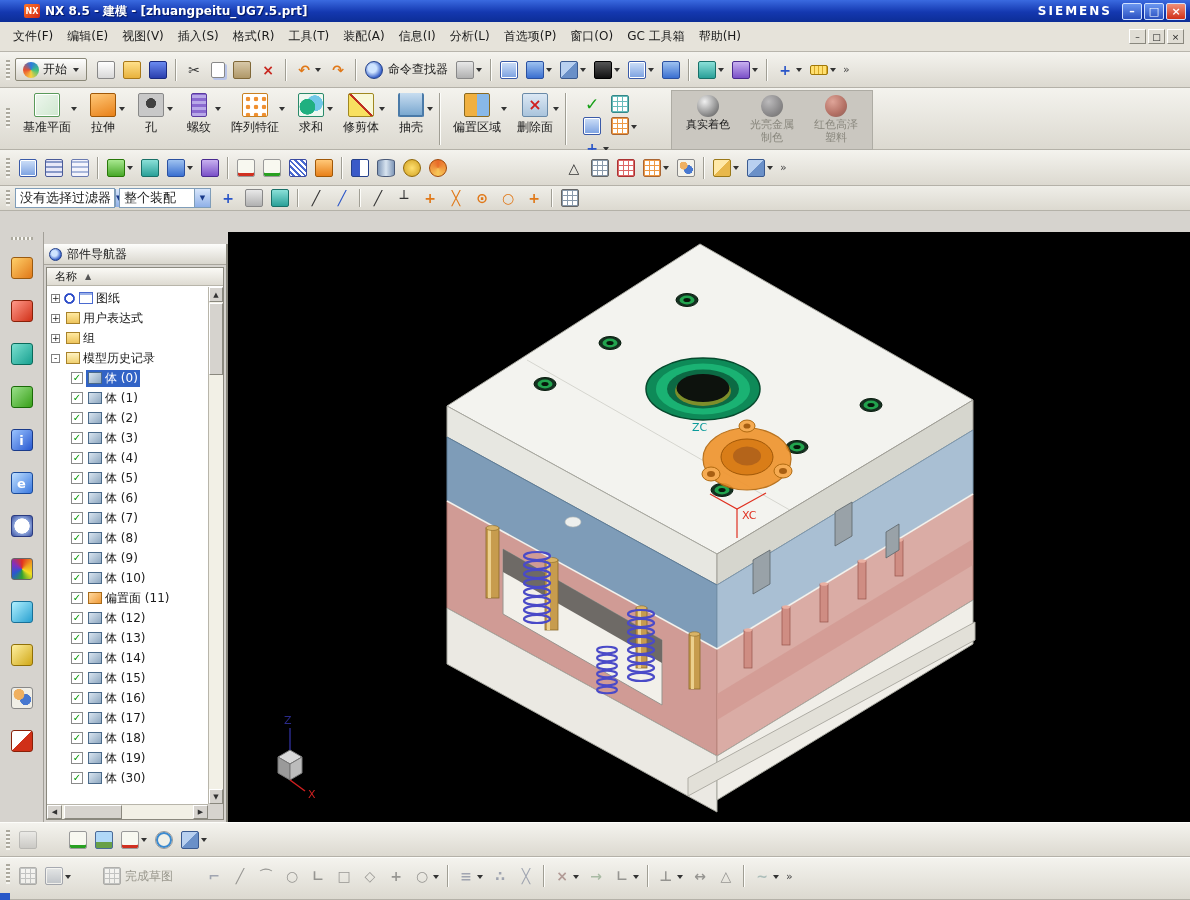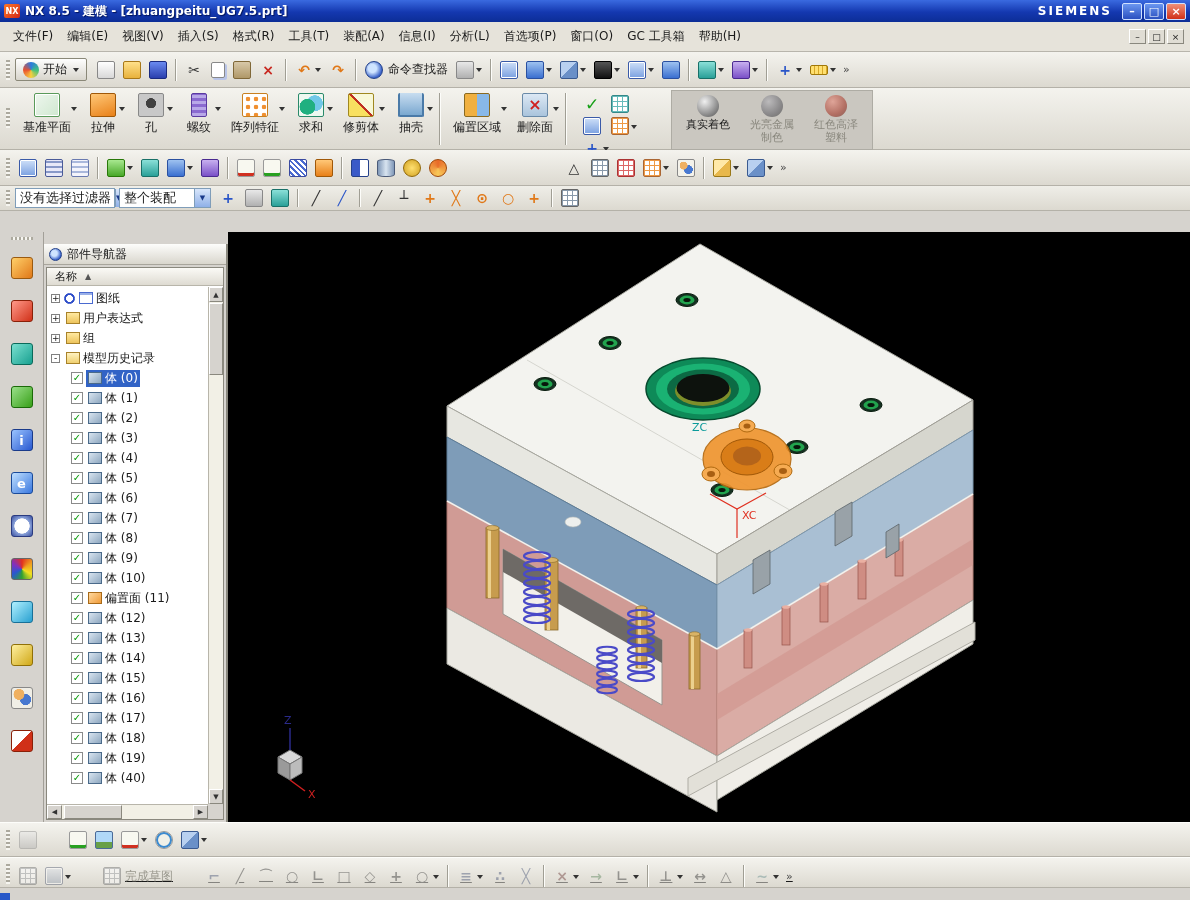--- a/index.html
+++ b/index.html
@@ -2,21 +2,21 @@
 <html><head>
 <meta charset="utf-8">
 <style>
   *{margin:0;padding:0;box-sizing:border-box;}
   html,body{width:1190px;height:900px;overflow:hidden;}
   body{font-family:"DejaVu Sans","Liberation Sans",sans-serif;font-size:12px;background:#d6d3ce;color:#1a1a1a;}
   .win{position:absolute;inset:0;background:#d6d3ce;}
 
   
   .titlebar{position:absolute;left:0;top:0;right:0;height:22px;background:linear-gradient(#3a6ae0,#1438b0 55%,#0c2d96);display:flex;align-items:center;padding:0 4px;color:#fff;}
-  .nxlogo{width:16px;height:14px;background:linear-gradient(135deg,#ff7828,#d02818);border-radius:2px;color:#fff;font-size:8px;font-weight:bold;display:flex;align-items:center;justify-content:center;margin-right:5px;}
+  .nxlogo{width:16px;height:14px;background:linear-gradient(135deg,#ff7828,#d02818);border-radius:2px;color:#fff;font-size:8px;font-weight:bold;display:flex;align-items:center;justify-content:center;margin-right:5px;margin-left:20px;}
   .tbtitle{font-weight:bold;font-size:12px;text-shadow:1px 1px 1px #00135a;}
   .brand{margin-left:auto;font-weight:bold;letter-spacing:2px;font-size:12px;margin-right:8px;}
   .twb{width:20px;height:17px;margin-left:2px;border:1px solid #cfe0ff;border-radius:2px;display:flex;align-items:center;justify-content:center;color:#fff;font-size:11px;font-weight:bold;line-height:1;}
   .twb.mn,.twb.mx{background:linear-gradient(#6a96f0,#2a50c0);}
   .twb.cl{background:linear-gradient(#f09078,#d03018);}
 
   
   .menubar{position:absolute;top:22px;left:0;right:0;height:30px;background:#e6e3da;border-bottom:1px solid #b8b5ac;display:flex;align-items:center;padding:0 6px;}
   .menuitem{padding:3px 7px;font-size:12px;white-space:nowrap;}
   .mright{margin-left:auto;display:flex;gap:2px;}
@@ -173,21 +173,21 @@
   .harr{width:15px;height:14px;background:#d6d3ce;border:1px solid;border-color:#fff #8a887e #8a887e #fff;font-size:7px;display:flex;align-items:center;justify-content:center;color:#333;flex:none;}
   .hthumb{width:58px;height:14px;background:#d6d3ce;border:1px solid;border-color:#fff #8a887e #8a887e #fff;margin-left:2px;}
   .scorner{position:absolute;right:0;bottom:0;width:15px;height:15px;background:#d6d3ce;}
 
   
   .viewport{flex:1;background:#000;position:relative;}
   .viewport svg{display:block;}
 
   
   .tbb1{top:822px;height:35px;border-top:1px solid #fdfdfa;}
-  .tbb2{top:857px;height:31px;align-items:flex-start;padding-top:6px;border-top:1px solid #fdfdfa;text-decoration:underline;}
+  .tbb2{top:857px;height:43px;align-items:flex-start;padding-top:6px;border-top:1px solid #fdfdfa;}
   .finishlabel{color:#9a988e;font-size:12px;margin-left:4px;white-space:nowrap;}
   .bluefrag{position:absolute;left:0;top:893px;width:10px;height:7px;background:#2858c8;}
 </style>
 </head>
 <body>
 
 <div class="win">
 
   <div class="titlebar">
     <span class="nxlogo">NX</span>
@@ -1251,21 +1251,21 @@
               <span class="twrap">
                 <span class="tic tic-body"></span>
                 <span>体 (19)</span>
               </span>
             </div>
             <div class="trow child">
 
               <span class="tchk">✓</span>
               <span class="twrap">
                 <span class="tic tic-body"></span>
-                <span>体 (40)</span>
+                <span>体 (30)</span>
               </span>
             </div>
           </div>
         <div class="vscroll">
           <span class="varr up">▲</span>
           <span class="vthumb"></span>
           <span class="varr dn">▼</span>
         </div>
         <div class="hscroll">
           <span class="harr">◀</span>

